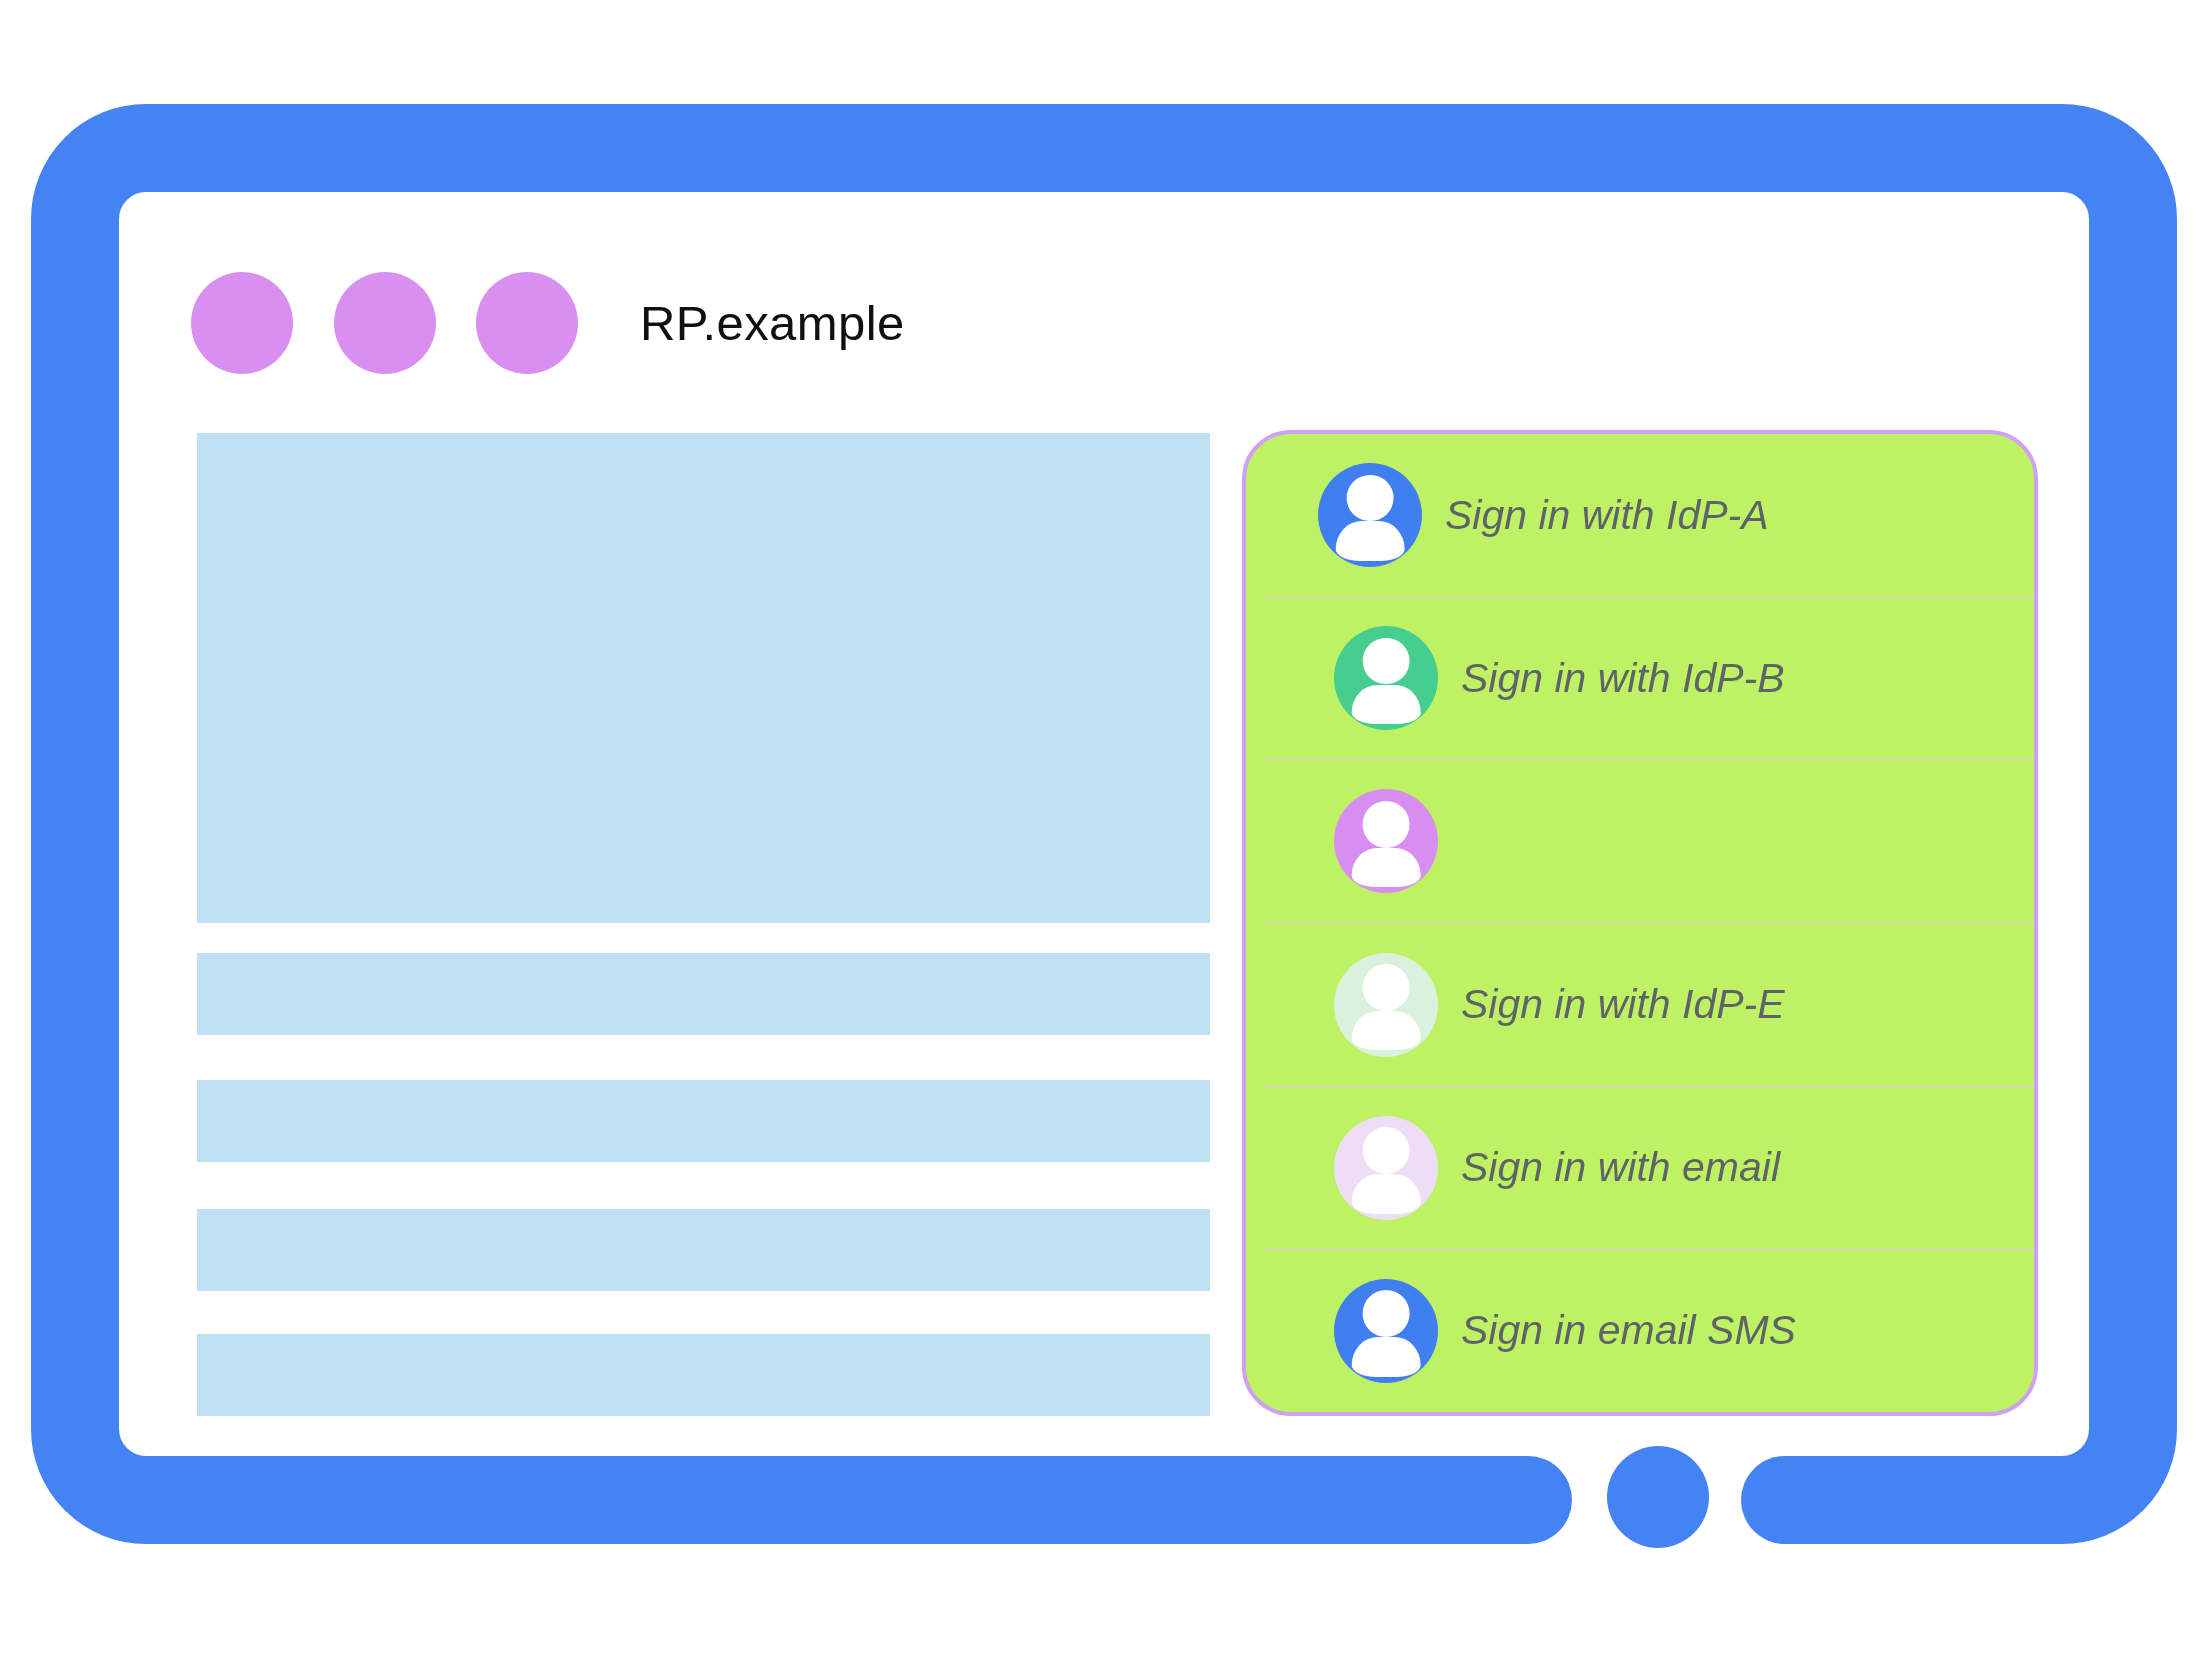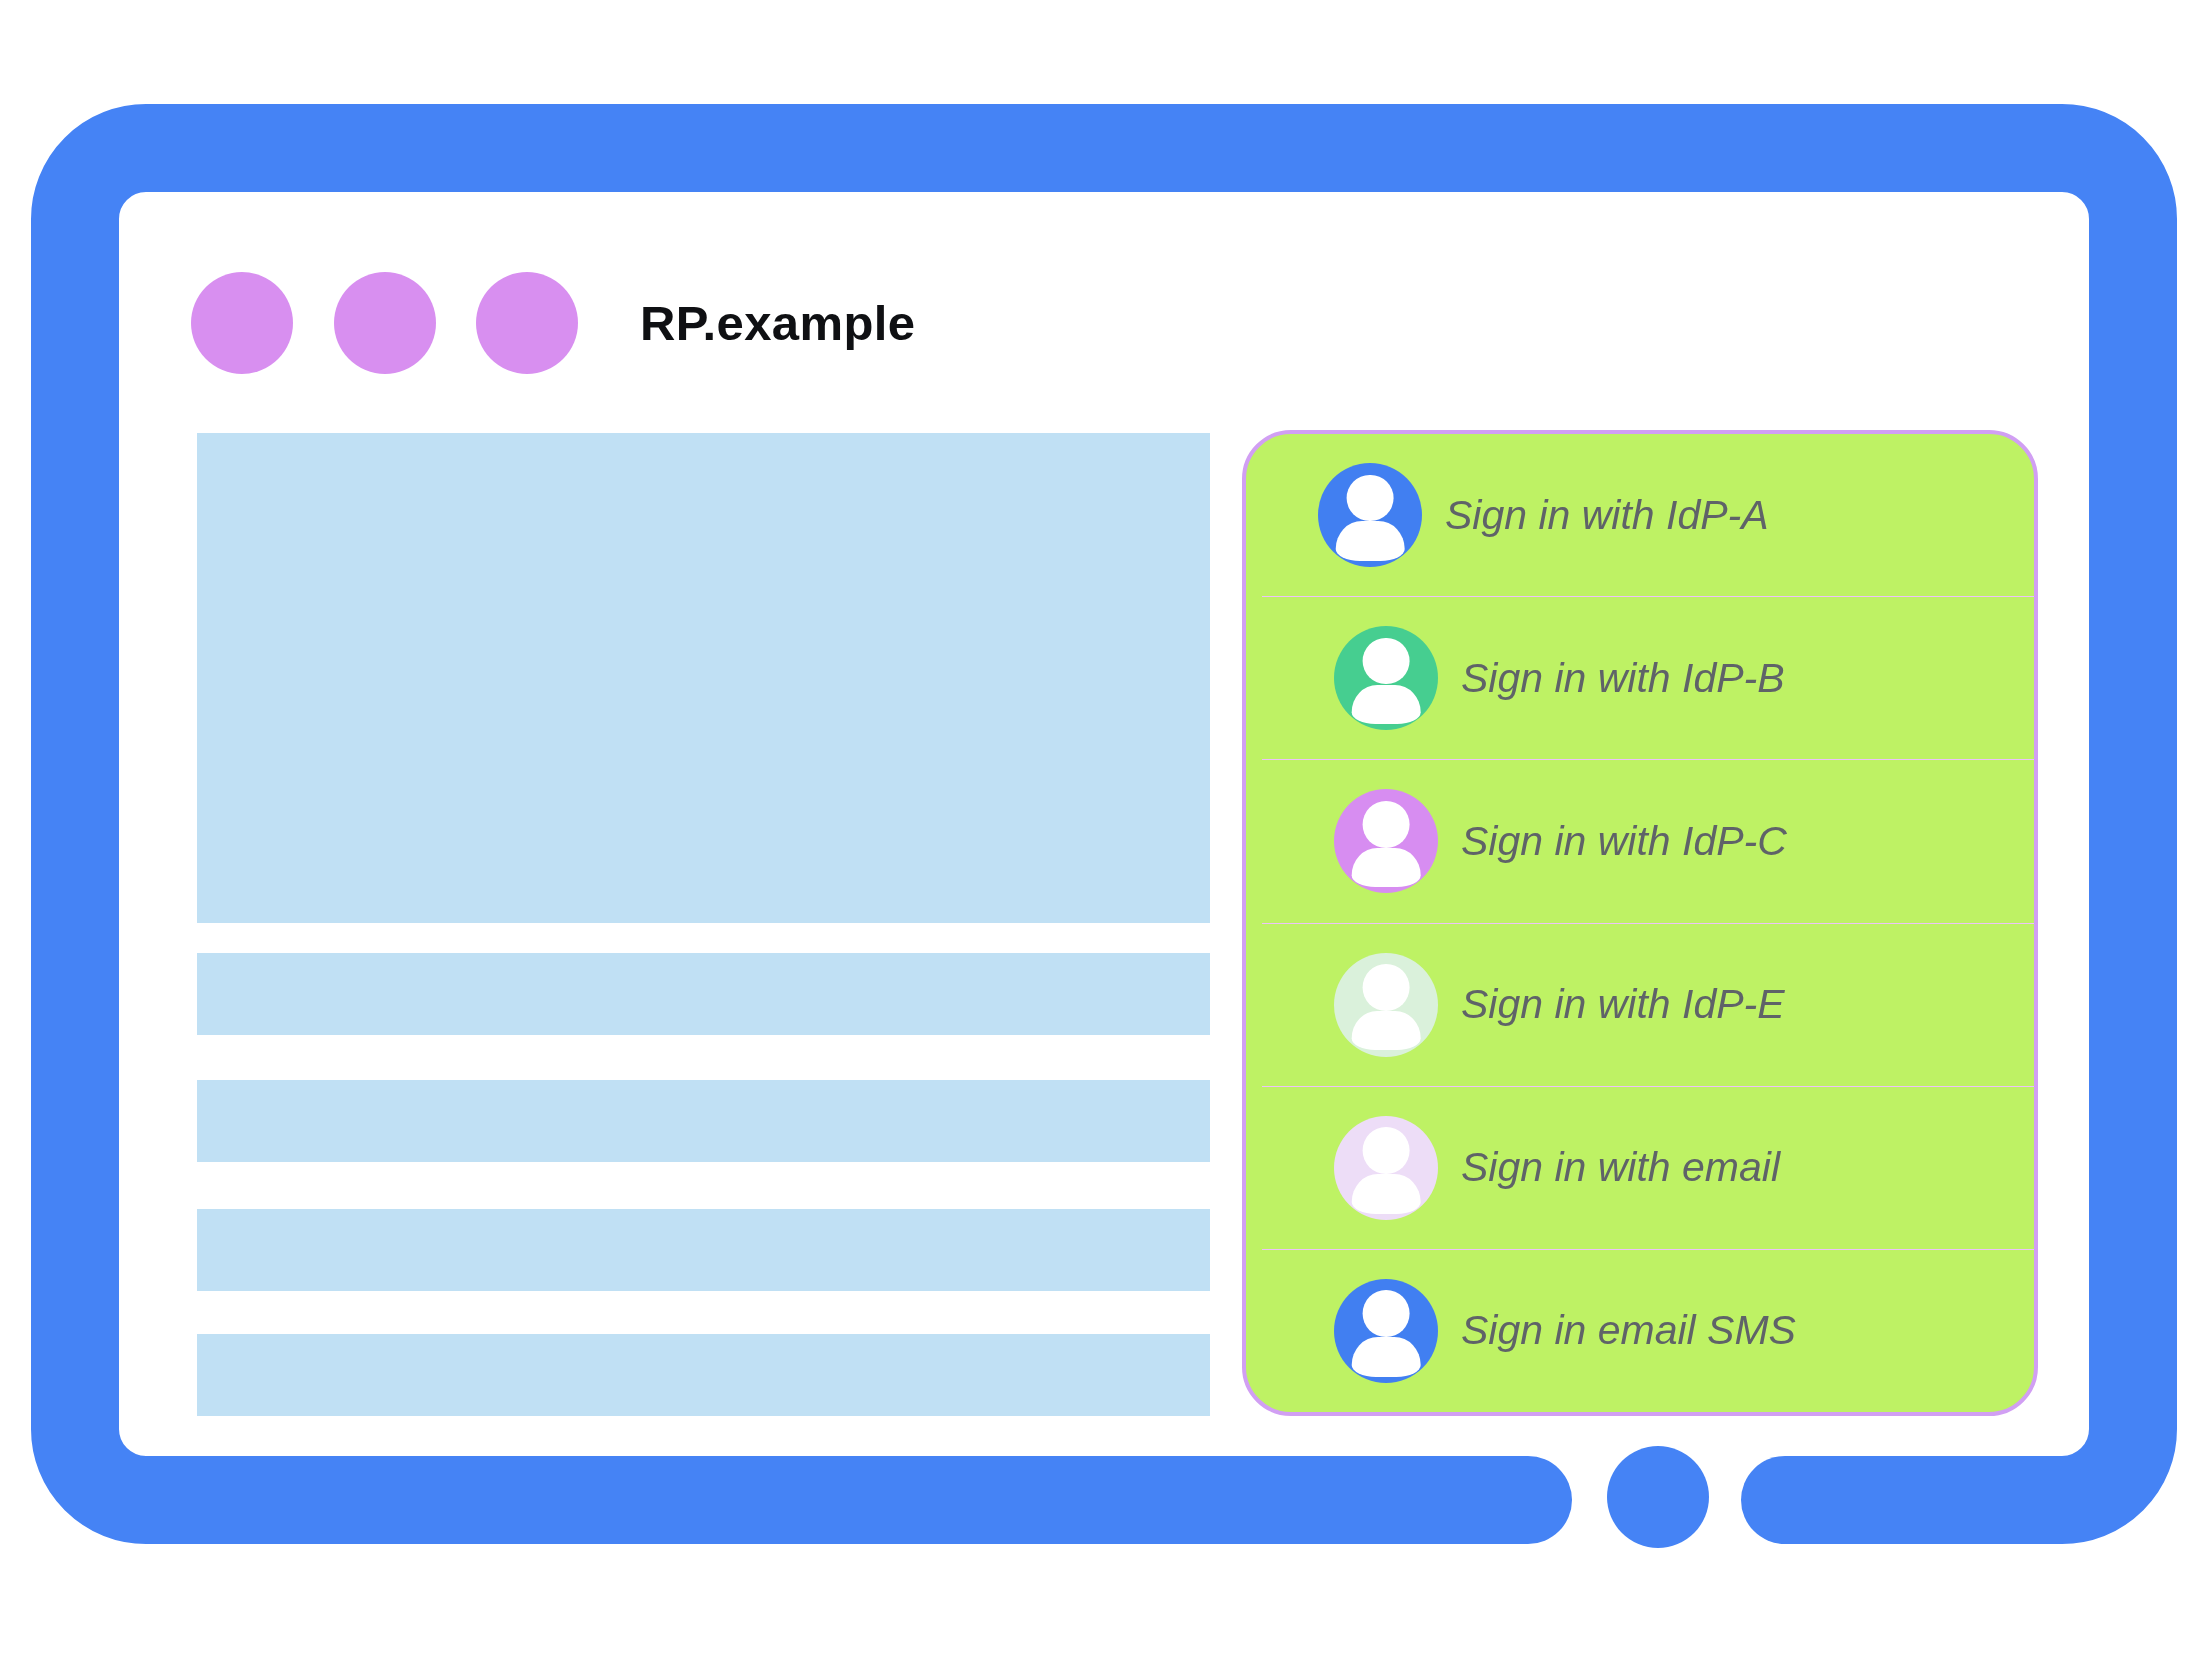--- a/index.html
+++ b/index.html
@@ -26,21 +26,21 @@
   .cap{position:absolute;top:1456px;width:97px;height:88px;background:var(--frame-blue);z-index:3;}
   .cap-left{left:1475px;border-radius:0 44px 44px 0;}
   .cap-right{left:1741px;border-radius:44px 0 0 44px;}
   .stand-dot{position:absolute;left:1607px;top:1446px;width:102px;height:102px;border-radius:50%;background:var(--frame-blue);z-index:4;}
 
   
   .win-dot{position:absolute;top:272px;width:102px;height:102px;border-radius:50%;background:var(--accent-purple);}
   .win-dot.d1{left:191px;} .win-dot.d2{left:334px;} .win-dot.d3{left:476px;}
   .site-title{
     position:absolute;left:640px;top:323px;transform:translateY(-50%);
-    font-size:49px;font-weight:700;color:#0f1013;letter-spacing:0.4px;white-space:nowrap;
+    font-size:49px;font-weight:400;color:#0f1013;letter-spacing:0.4px;white-space:nowrap;
   }
 
   
   .ph{position:absolute;left:197px;width:1013px;background:var(--placeholder-blue);}
   .ph.hero{top:433px;height:490px;}
   .ph.l1{top:953px;height:82px;}
   .ph.l2{top:1080px;height:82px;}
   .ph.l3{top:1209px;height:82px;}
   .ph.l4{top:1334px;height:82px;}
 
@@ -91,21 +91,20 @@
     <div class="row">
       <span class="avatar" style="background: rgb(65, 127, 241);"></span>
       <span class="label">Sign in with IdP-A</span>
     </div>
     <div class="row">
       <span class="avatar" style="background: rgb(70, 206, 144);"></span>
       <span class="label">Sign in with IdP-B</span>
     </div>
     <div class="row">
       <span class="avatar" style="background: rgb(215, 141, 241);"></span>
-      <span class="label">Sign in with IdP-C</span>
     </div>
     <div class="row">
       <span class="avatar" style="background: rgb(218, 241, 219);"></span>
       <span class="label">Sign in with IdP-E</span>
     </div>
     <div class="row">
       <span class="avatar" style="background: rgb(237, 221, 247);"></span>
       <span class="label">Sign in with email</span>
     </div>
     <div class="row">

